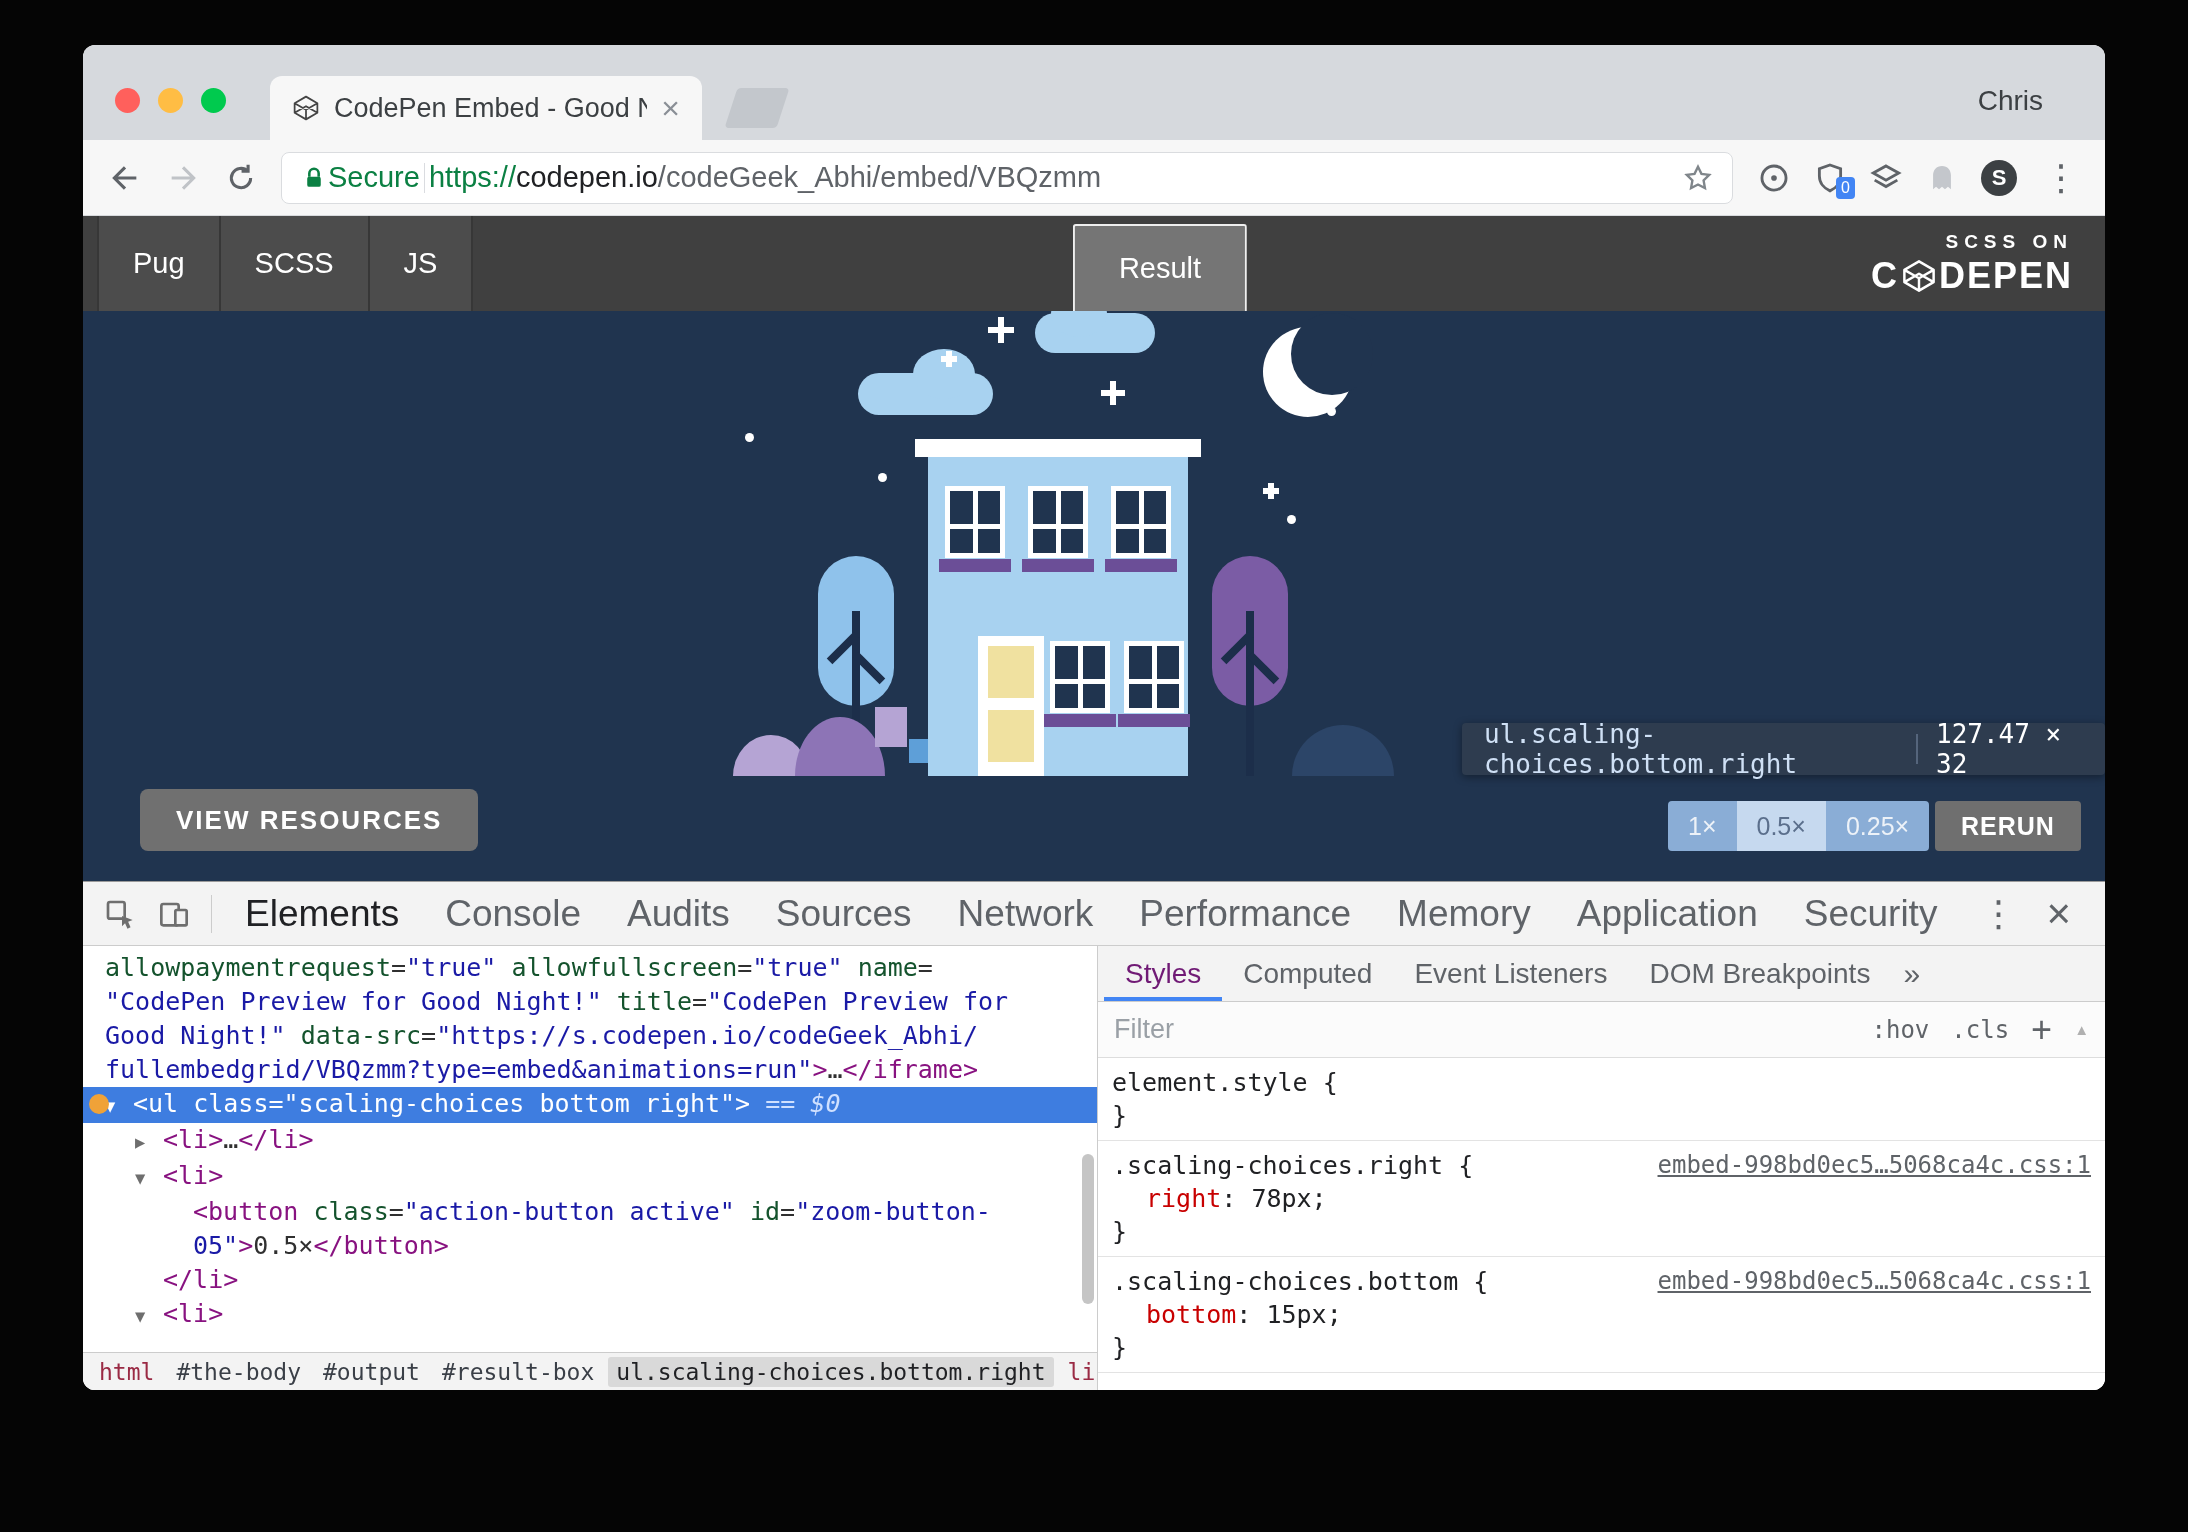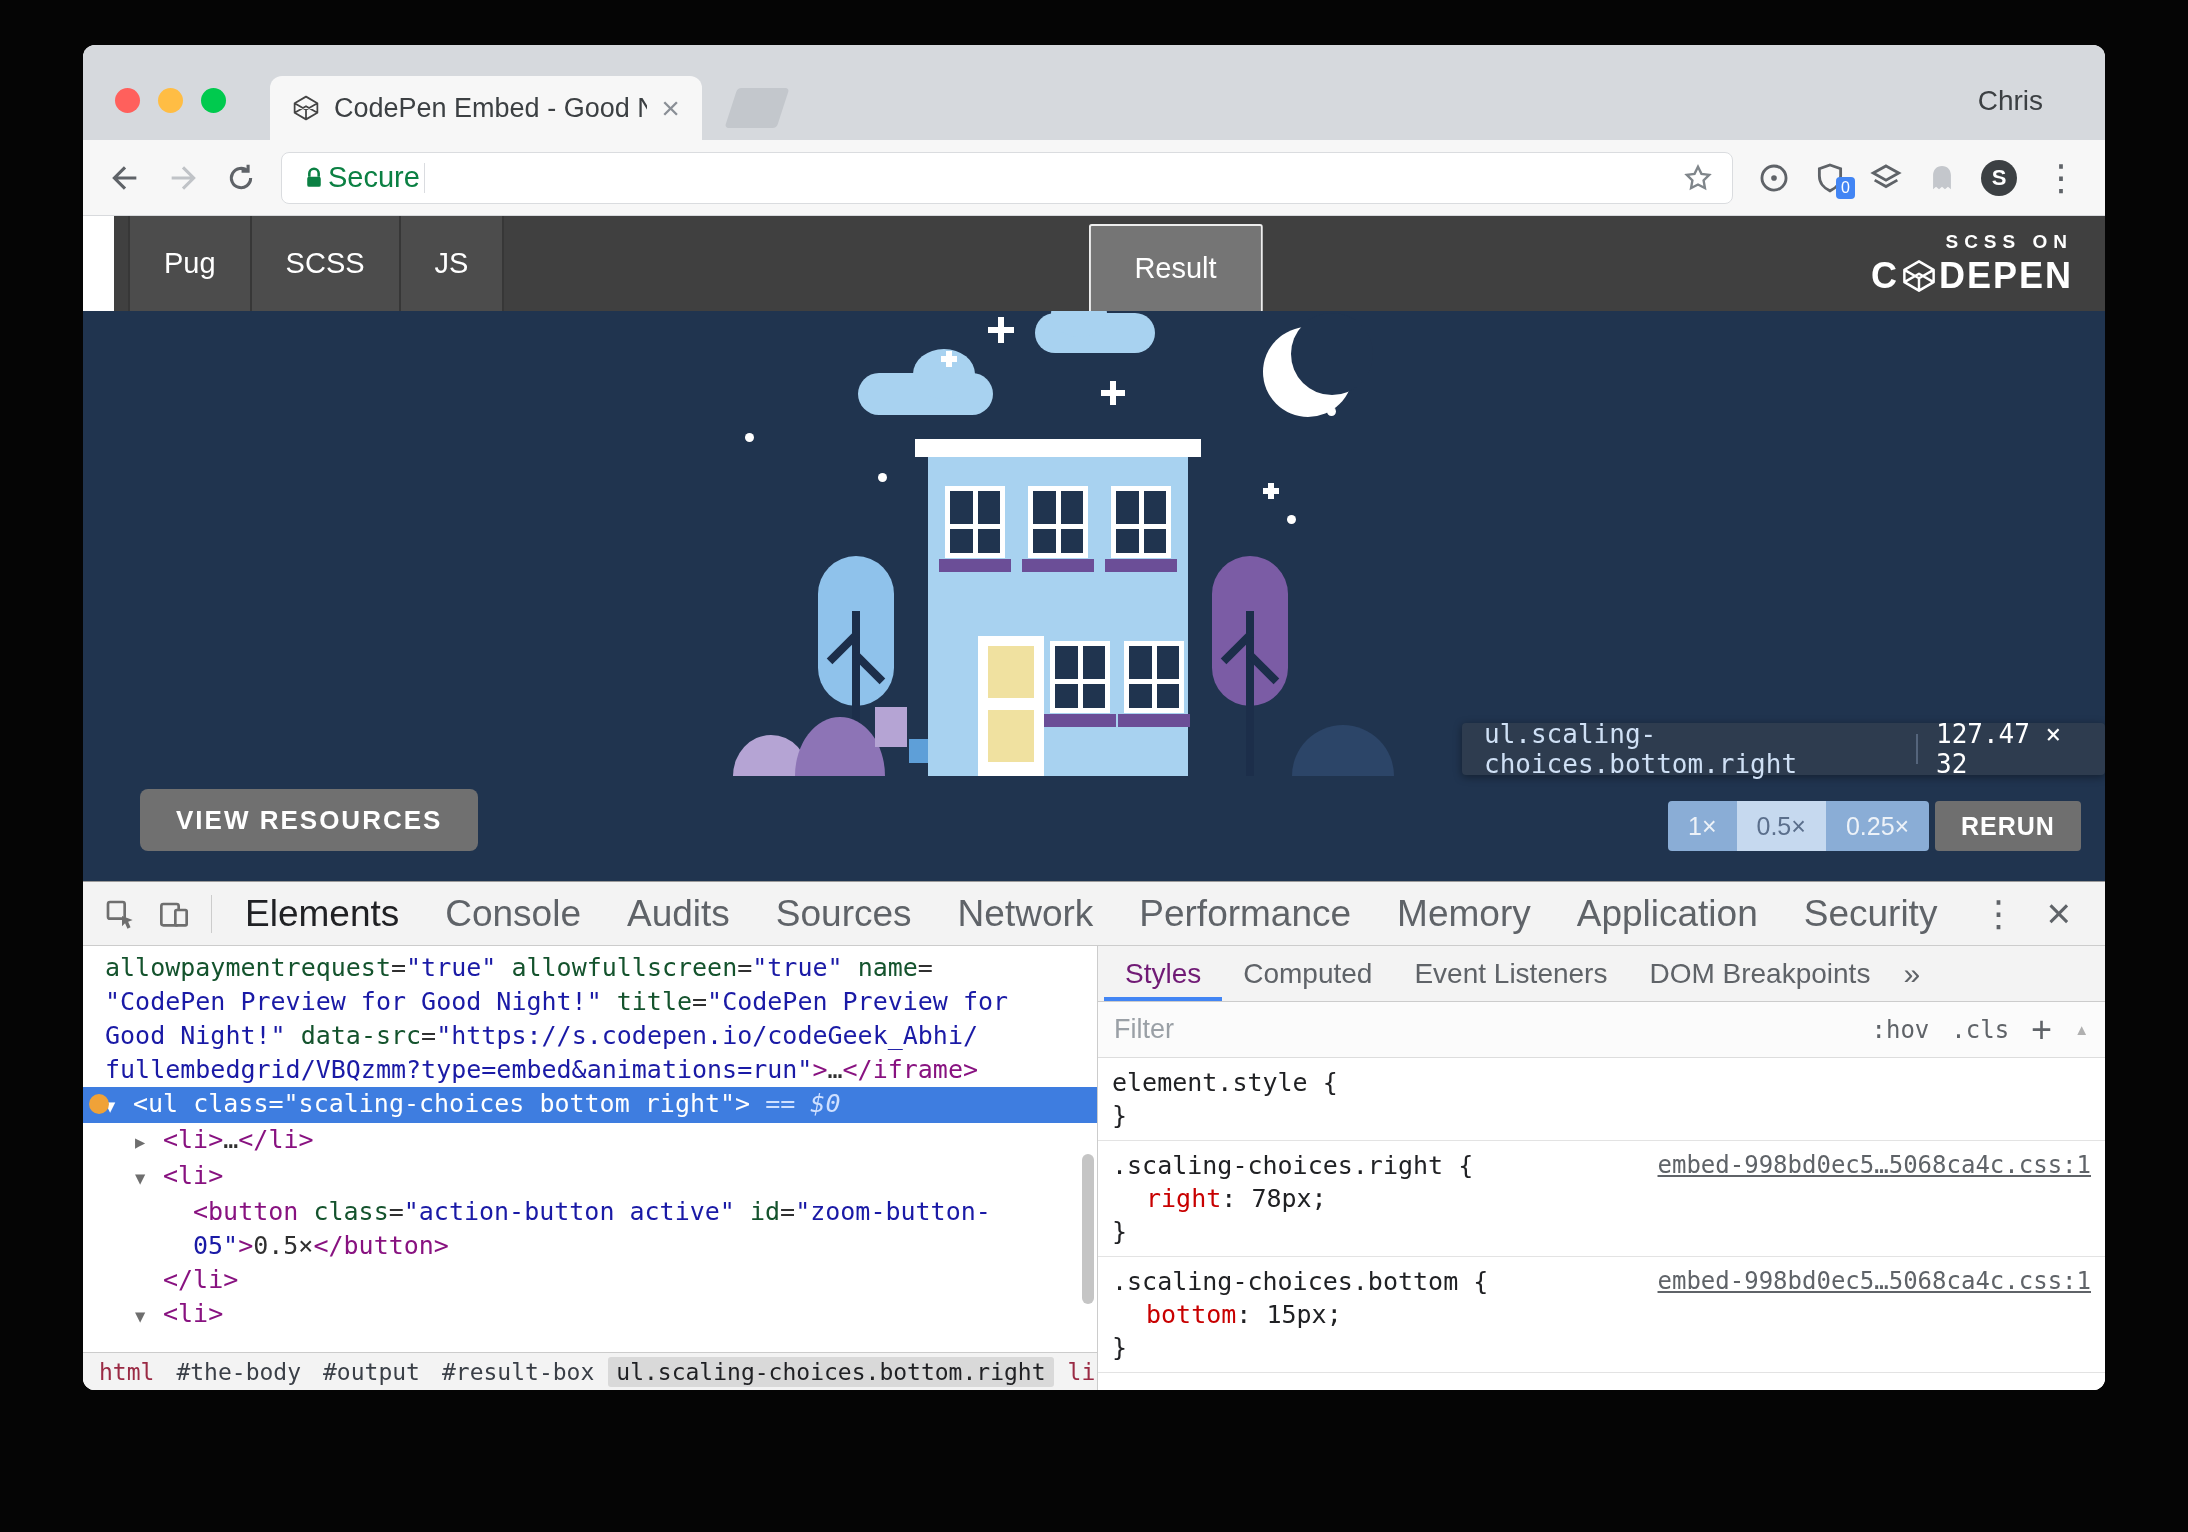--- a/index.html
+++ b/index.html
@@ -40,21 +40,21 @@
 .ext-icons svg{width:34px;height:34px;}
 .ext-shield{position:relative;}
 .ext-badge{position:absolute;right:-8px;bottom:-4px;background:#4285f4;color:#fff;font-size:16px;
            padding:1px 5px;border-radius:4px;line-height:1.2;}
 .ext-ghost{color:#c4c7cc;}
 .ext-s{width:36px;height:36px;border-radius:50%;background:#3c4043;color:#fff;font-size:22px;
        font-weight:bold;display:flex;align-items:center;justify-content:center;}
 .menu-kebab{font-size:36px;color:#5f6368;padding:0 10px;}
 
 
-.cp-header{height:95px;background:#404040;display:flex;align-items:center;position:relative;flex:none;margin-left:31px;}
+.cp-header{height:95px;background:#404040;display:flex;align-items:center;position:relative;flex:none;}
 .cp-tabs{display:flex;height:100%;margin-left:14px;}
 .cp-tab{padding:0 34px;display:flex;align-items:center;color:#fff;font-size:29px;background:#4c4c4c;
         border-right:2px solid #373737;}
 .cp-tab:first-child{border-left:2px solid #373737;}
 .cp-result{position:absolute;left:calc(50% + 66px);top:8px;transform:translateX(-50%);height:87px;
            padding:0 44px;background:#757575;color:#fff;font-size:29px;display:flex;align-items:center;
            border:2px solid #efefef;border-bottom:none;border-radius:3px 3px 0 0;}
 .cp-edit{margin-left:auto;margin-right:32px;color:#fff;text-align:right;}
 .edit-on{font-size:19px;font-weight:bold;letter-spacing:6px;text-align:right;}
 .brand{display:flex;align-items:center;justify-content:flex-end;gap:2px;font-size:36px;
@@ -225,20 +225,23 @@
     </div>
     <div class="omnibox">
       <span class="lock-icon">
         <svg viewBox="0 0 24 24">
             <path d="M8 11V8a4 4 0 0 1 8 0v3" fill="none" stroke="#0b8043" stroke-width="2.2"></path>
             <rect x="6.2" y="11" width="11.6" height="8.6" rx="1.6" fill="#0b8043"></rect>
           </svg>
       </span>
       <span class="secure-label">Secure</span>
       <span class="omni-sep"></span>
+      <span>
+        <span class="url-scheme">https://</span><span class="url-host">codepen.io</span><span class="url-path">/codeGeek_Abhi/embed/VBQzmm</span>
+      </span>
       <span class="omni-star">
         <svg viewBox="0 0 24 24">
             <path d="M12 3.6l2.6 5.3 5.8.8-4.2 4.1 1 5.8-5.2-2.7-5.2 2.7 1-5.8-4.2-4.1 5.8-.8z" fill="none" stroke="currentColor" stroke-width="1.8"></path>
           </svg>
       </span>
     </div>
     <div class="ext-icons">
       <span>
         <svg viewBox="0 0 24 24">
             <circle cx="12" cy="12" r="8.5" fill="none" stroke="currentColor" stroke-width="2"></circle>

